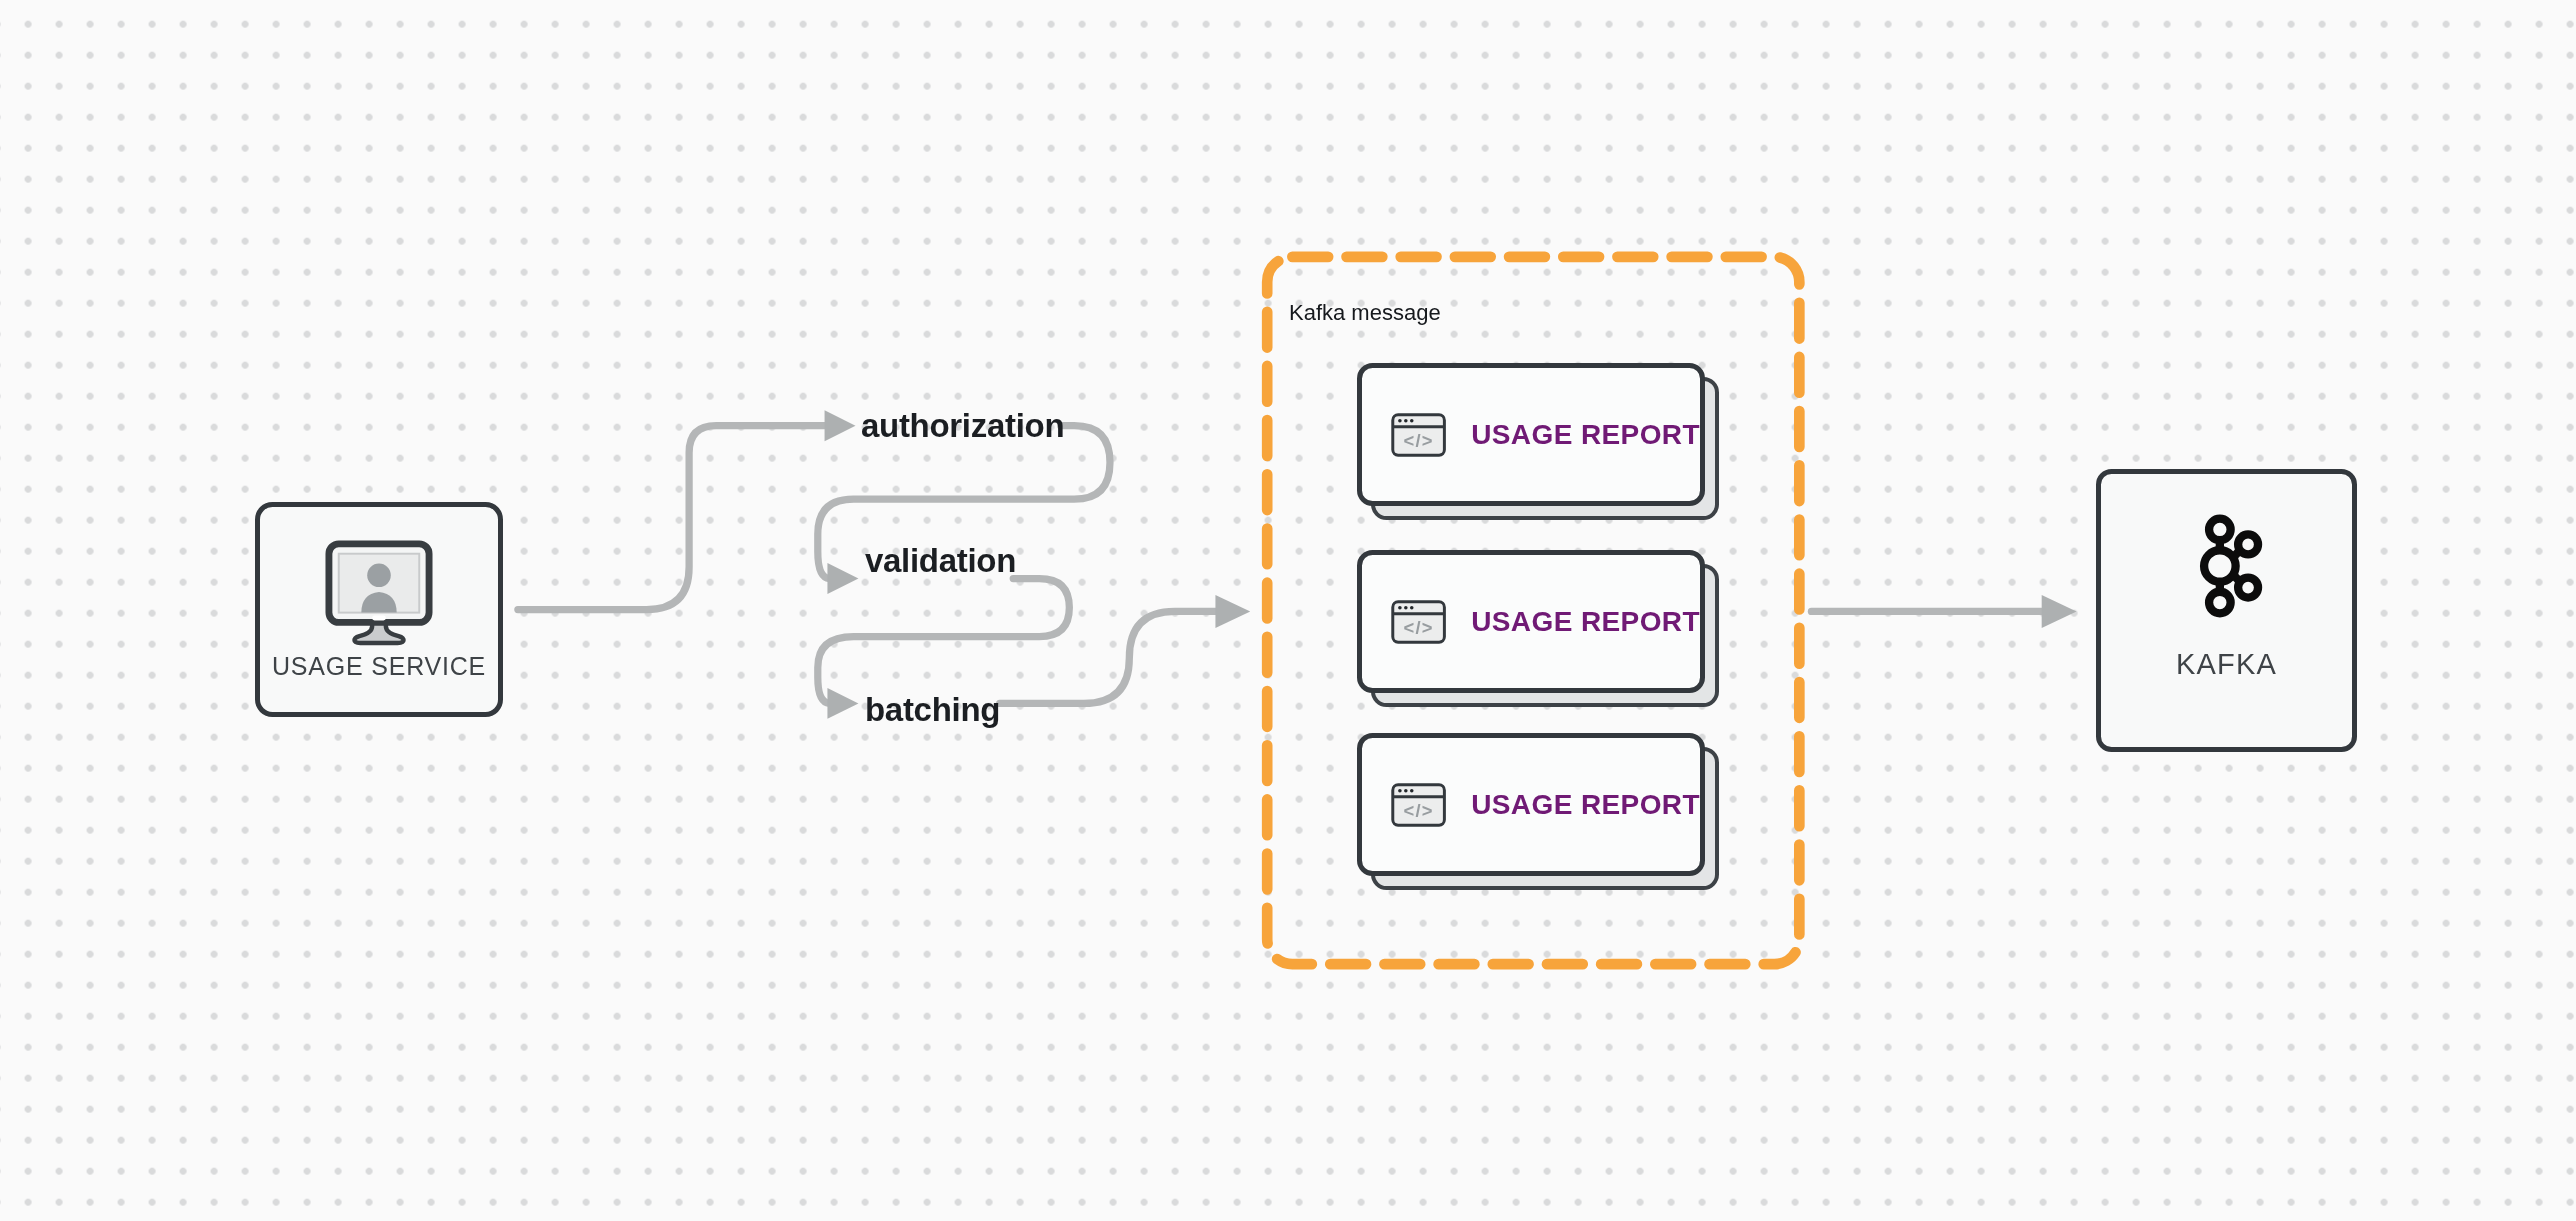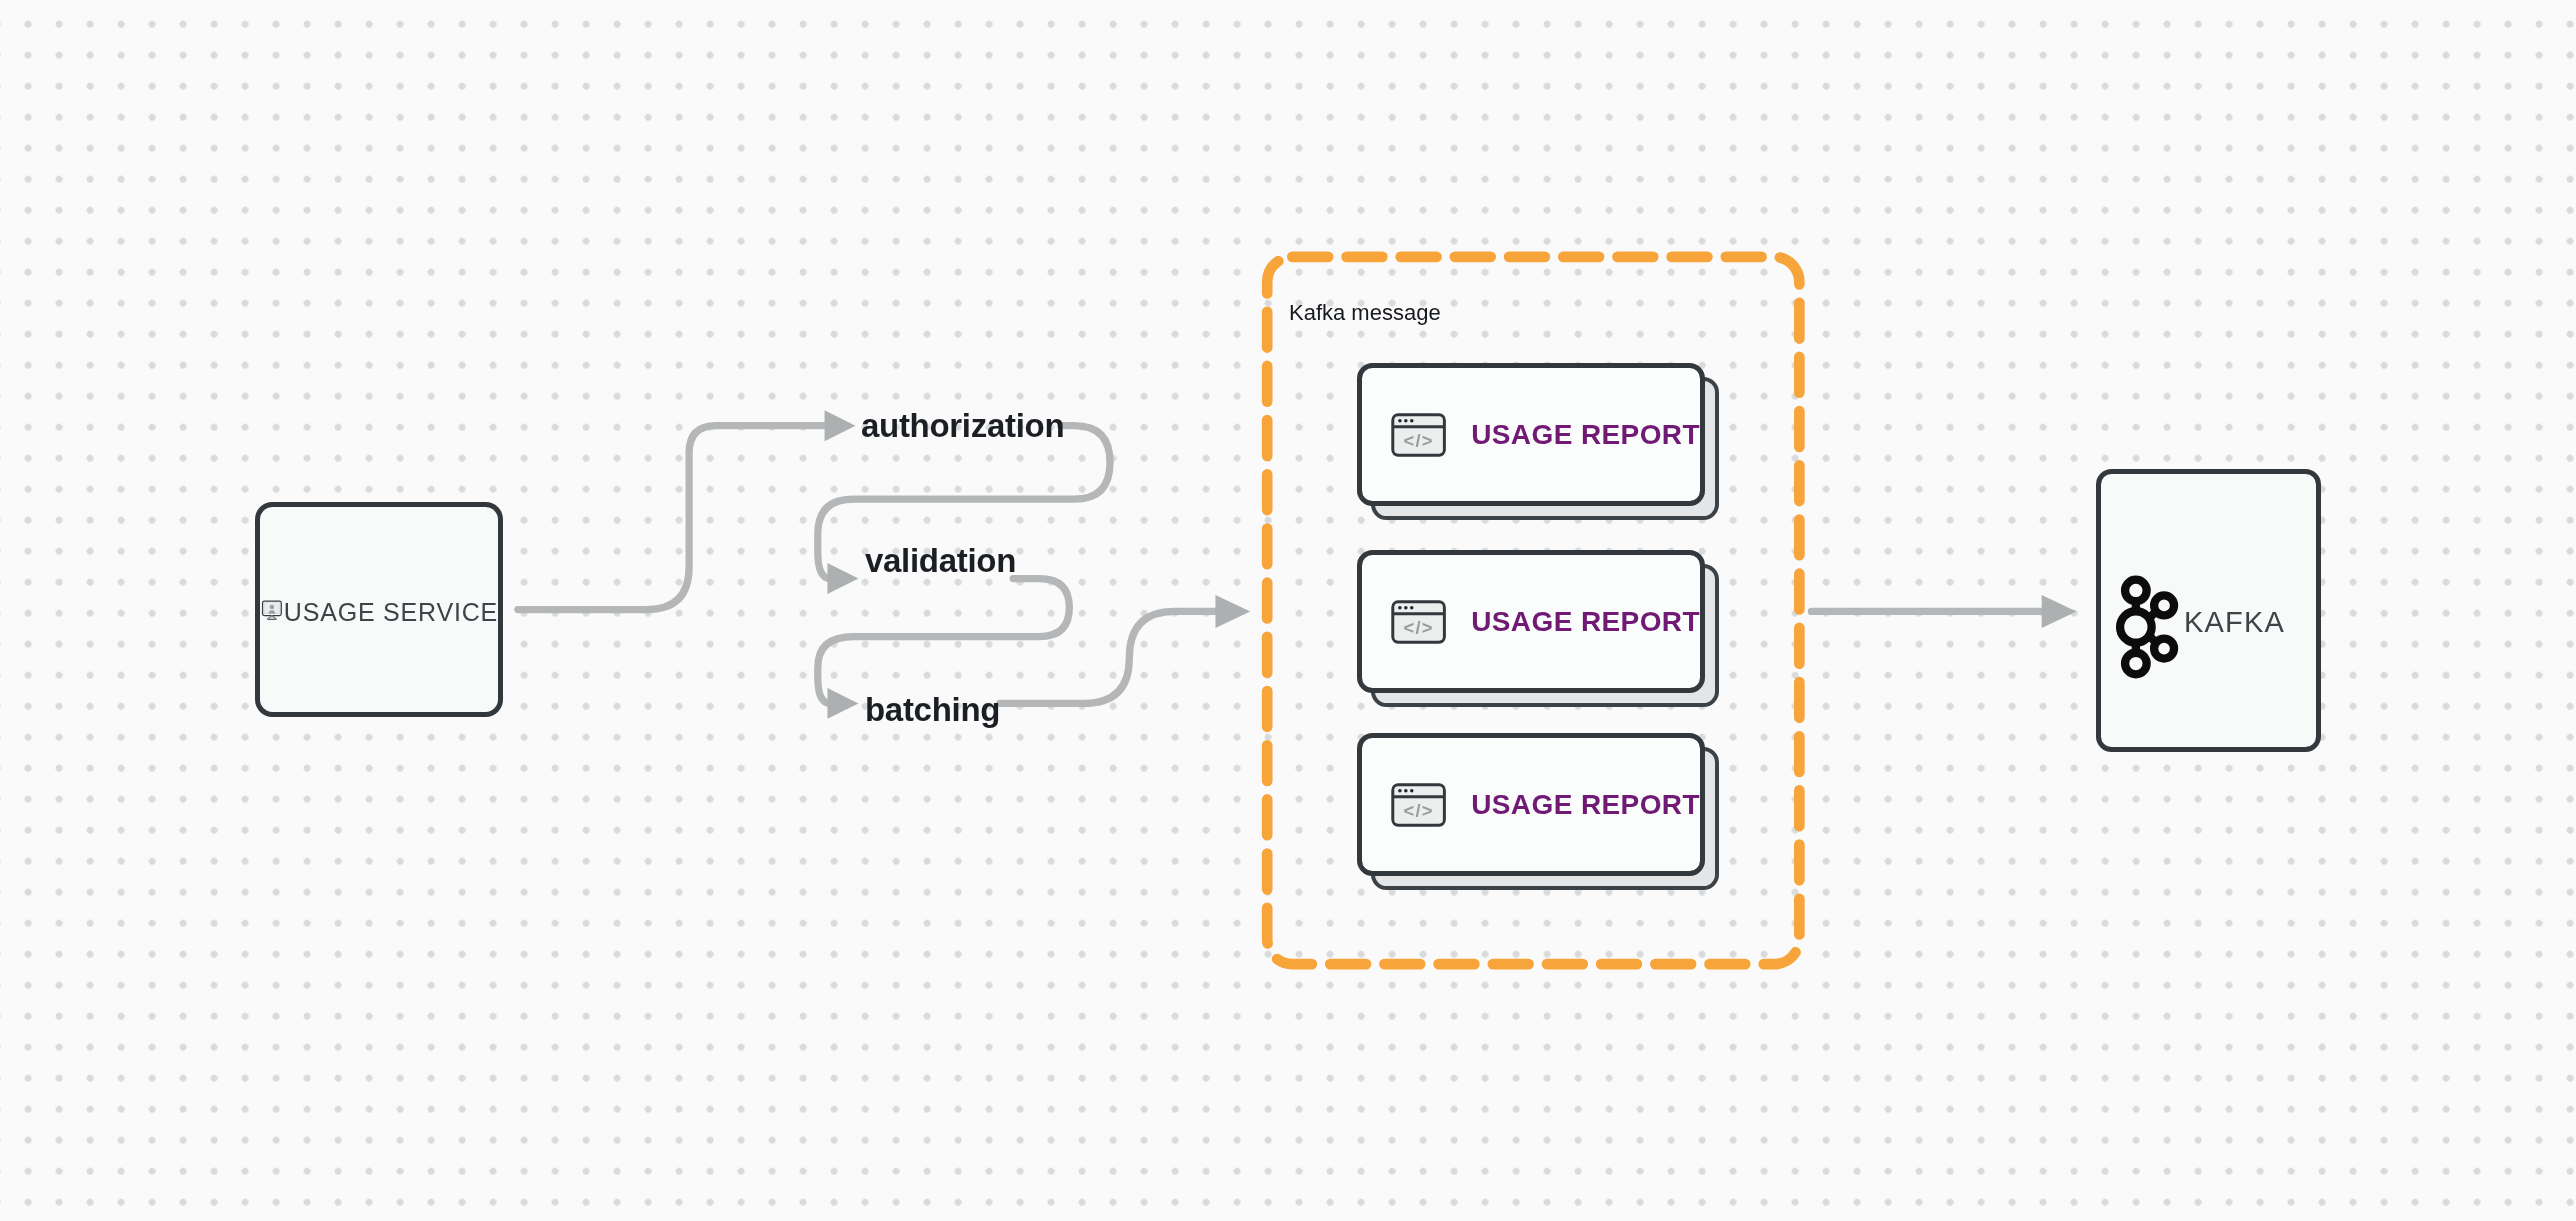--- a/index.html
+++ b/index.html
@@ -21,28 +21,28 @@
   
   .group-label{
     position:absolute;left:1289px;top:291px;font-size:22px;line-height:43px;
     font-weight:500;color:#16191d;white-space:nowrap;
   }
 
   
   .node{
     position:absolute;box-sizing:border-box;background:#f8f9f9;
     border:5.8px solid #33383d;border-radius:17.4px;
-    display:flex;flex-direction:row;align-items:center;justify-content:center;
+    display:flex;flex-direction:column;align-items:center;justify-content:center;
   }
   .node-label{
     font-size:25px;letter-spacing:0.8px;color:#3e4347;font-weight:400;white-space:nowrap;
   }
   #usage-service-node{left:255px;top:502px;width:248px;height:215px;}
   #usage-service-node .node-label{margin-top:5.8px;}
-  #kafka-node{left:2096px;top:469px;width:225px;height:283px;border-radius:15.5px;justify-content:flex-start;}
+  #kafka-node{left:2096px;top:469px;width:261px;height:283px;border-radius:15.5px;justify-content:flex-start;}
   #kafka-node .kafka-logo{margin-top:33px;}
   #kafka-node .node-label{margin-top:23px;font-size:29px;letter-spacing:1.2px;}
 
   
   .report-card{position:absolute;left:1357px;width:348px;height:143px;}
   .card-shadow{
     position:absolute;left:13.5px;top:13.5px;width:100%;height:100%;box-sizing:border-box;
     background:#e3e5e6;border:4.8px solid #3d4247;border-radius:15.5px;
   }
   .card-face{

